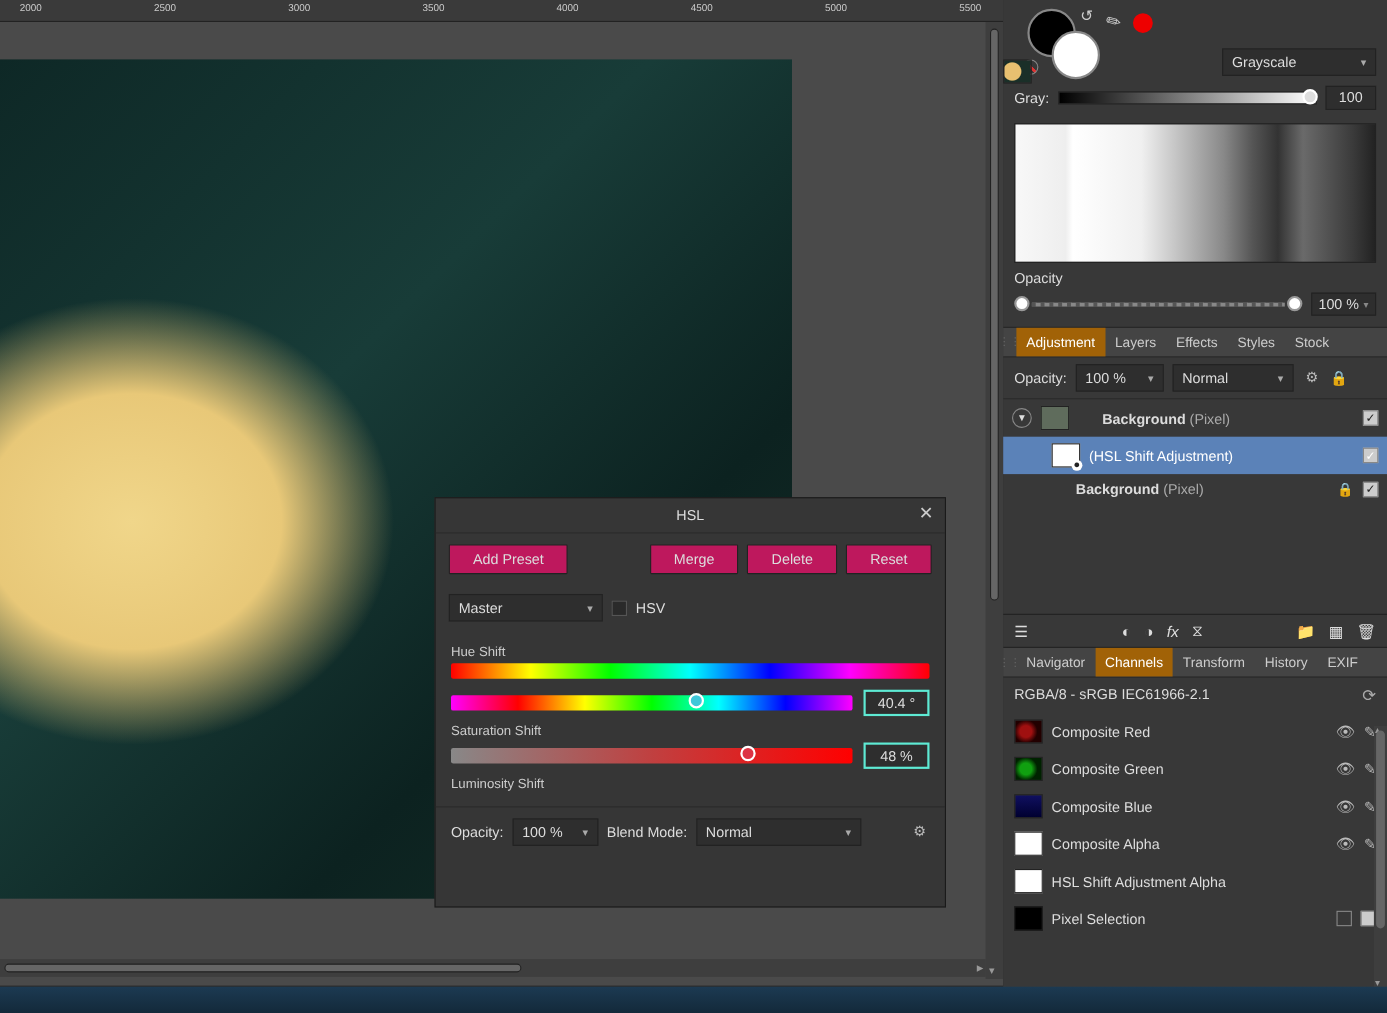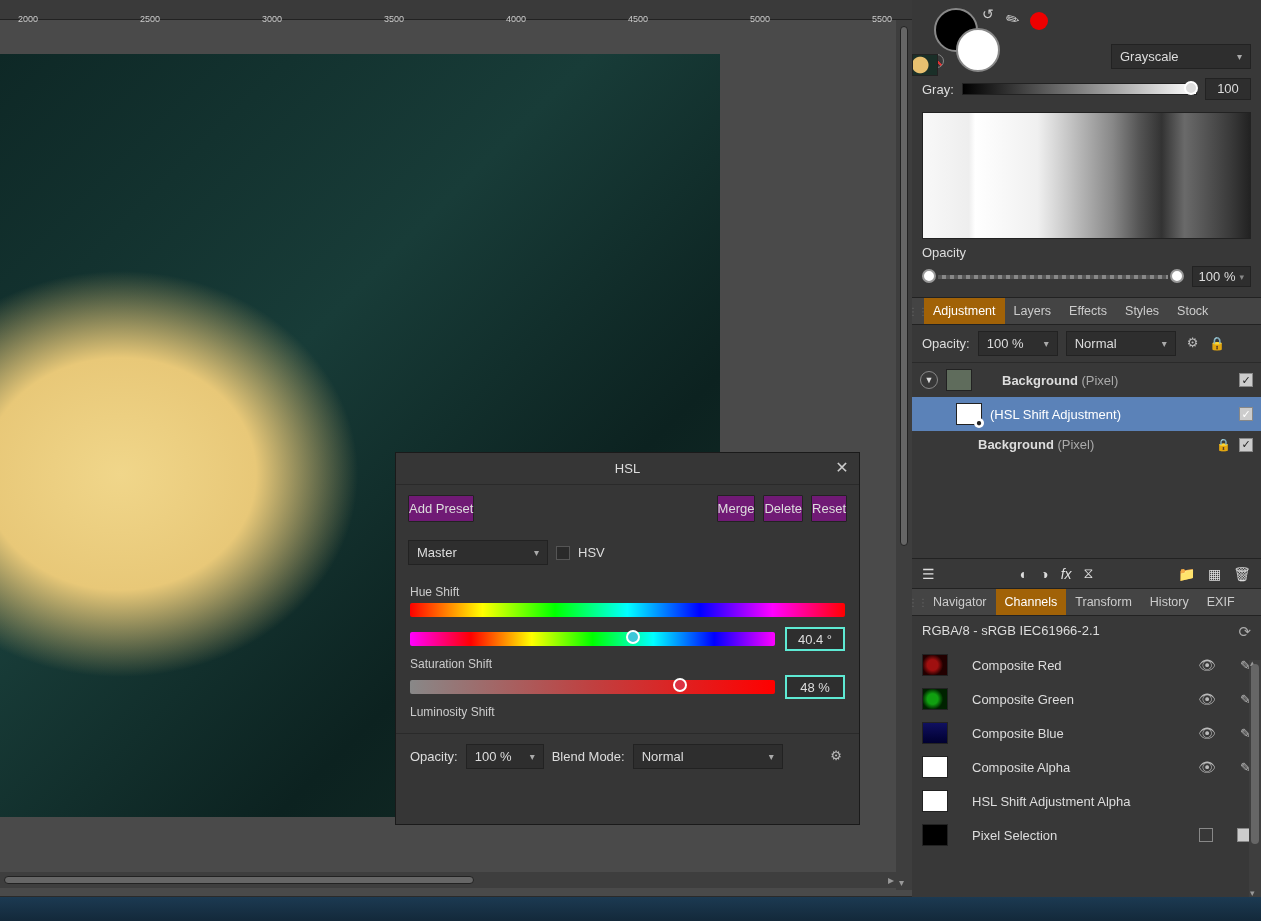--- a/index.html
+++ b/index.html
@@ -1,26 +1,26 @@
 <!DOCTYPE html>
 <html><head>
 <meta charset="utf-8">
 <style>
 *{margin:0;padding:0;box-sizing:border-box;font-family:-apple-system,Segoe UI,Helvetica,Arial,sans-serif;font-size:13px;color:#ddd;}
 body{background:#2a2a2a;width:1261px;height:921px;overflow:hidden;position:relative;}
 .canvas-area{position:absolute;left:0;top:0;width:912px;height:896px;background:#4a4a4a;}
 .ruler{position:absolute;left:0;top:0;width:912px;height:20px;background:#3a3a3a;border-bottom:1px solid #222;}
-.ruler span{position:absolute;top:14px;font-size:9px;color:#ccc;transform:translateX(-50%);text-align:center;}
+.ruler span{position:absolute;top:2px;font-size:9px;color:#ccc;transform:translateX(-50%);text-align:center;}
 .flower{position:absolute;left:0;top:54px;width:720px;height:763px;background:radial-gradient(ellipse 340px 290px at 120px 420px,#f0d68a 0%,#e8c878 40%,rgba(232,200,120,0) 70%),radial-gradient(circle 70px at 90px 460px,#7a1818 0%,#5a0e1a 50%,rgba(90,14,26,0) 80%),linear-gradient(135deg,#0e2826 0%,#183c38 40%,#0c2220 70%,#152e26 100%);}
 
 .hsl-dialog{position:absolute;left:395px;top:452px;width:465px;height:373px;background:#363636;border:1px solid #1a1a1a;z-index:10;}
 .hsl-title{position:relative;height:32px;line-height:32px;text-align:center;border-bottom:1px solid #2a2a2a;}
 .hsl-title .close{position:absolute;right:8px;top:6px;width:18px;height:18px;text-align:center;line-height:18px;cursor:pointer;font-size:16px;color:#ccc;}
 .hsl-row{display:flex;align-items:center;padding:10px 12px 8px;gap:8px;}
-.btn{background:#701a75;border:1px solid #222;padding:5px 0;color:#ddd;cursor:pointer;border-radius:1px;}
+.btn{background:#be185d;border:1px solid #222;padding:5px 21px;color:#ddd;cursor:pointer;border-radius:1px;}
 .dropdown{display:flex;align-items:center;justify-content:space-between;background:#2e2e2e;border:1px solid #222;padding:4px 8px;min-width:140px;cursor:pointer;position:relative;}
 .dropdown::after{content:"▾";font-size:10px;color:#aaa;}
 .checkbox{width:14px;height:14px;background:#2a2a2a;border:1px solid #555;display:inline-block;cursor:pointer;}
 .hsl-body{padding:6px 14px 0;}
 .slider-lbl{font-size:12px;color:#ccc;margin:6px 0 4px;}
 .slider-bar{position:relative;height:14px;border-radius:2px;}
 .slider-thumb{position:absolute;top:-2px;width:14px;height:14px;border:2px solid #fff;border-radius:50%;background:#3ec7d9;cursor:pointer;}
 .slider-track{display:flex;align-items:center;gap:10px;margin-bottom:4px;}
 .slider-val{width:60px;height:24px;background:#2e2e2e;border:2px solid #5eead4;text-align:center;line-height:22px;}
 .hue1{background:linear-gradient(90deg,red,#ff0,#0f0,#0ff,#00f,#f0f,red);margin-bottom:10px;}
@@ -83,21 +83,21 @@
 .lname i{color:#aaa;font-style:normal;}
 .chk{width:14px;height:14px;background:#ccc;border:1px solid #888;display:flex;align-items:center;justify-content:center;font-size:11px;color:#222;cursor:pointer;}
 .layer-icons{display:flex;align-items:center;padding:6px 10px;gap:12px;border-top:1px solid #222;color:#aaa;}
 .layer-icons .sp{flex:1;}
 .layer-icons span{cursor:pointer;font-size:14px;}
 
 .tabs2{display:flex;background:#444;border-top:1px solid #222;border-bottom:1px solid #222;}
 .colorspace{display:flex;align-items:flex-start;padding:7px 10px;color:#bbb;}
 .colorspace .reset{margin-left:auto;color:#aaa;font-size:15px;cursor:pointer;}
 .channels{}
-.ch{display:flex;align-items:center;padding:6px 10px;gap:24px;}
+.ch{display:flex;align-items:center;padding:6px 10px;gap:8px;}
 .ch-thumb{width:26px;height:22px;border:1px solid #222;}
 .ch-r{background:radial-gradient(circle at 40% 50%,#a01010 30%,#200 60%);}
 .ch-g{background:radial-gradient(circle at 40% 50%,#10a010 30%,#020 60%);}
 .ch-b{background:linear-gradient(#101060,#000030);}
 .ch-a{background:#fff;}
 .ch-k{background:#000;}
 .ch-name{flex:1;}
 .eye{color:#bbb;font-size:14px;cursor:pointer;}
 .pen{color:#bbb;font-size:13px;cursor:pointer;}
 .sq{width:14px;height:14px;border:1px solid #888;cursor:pointer;}

